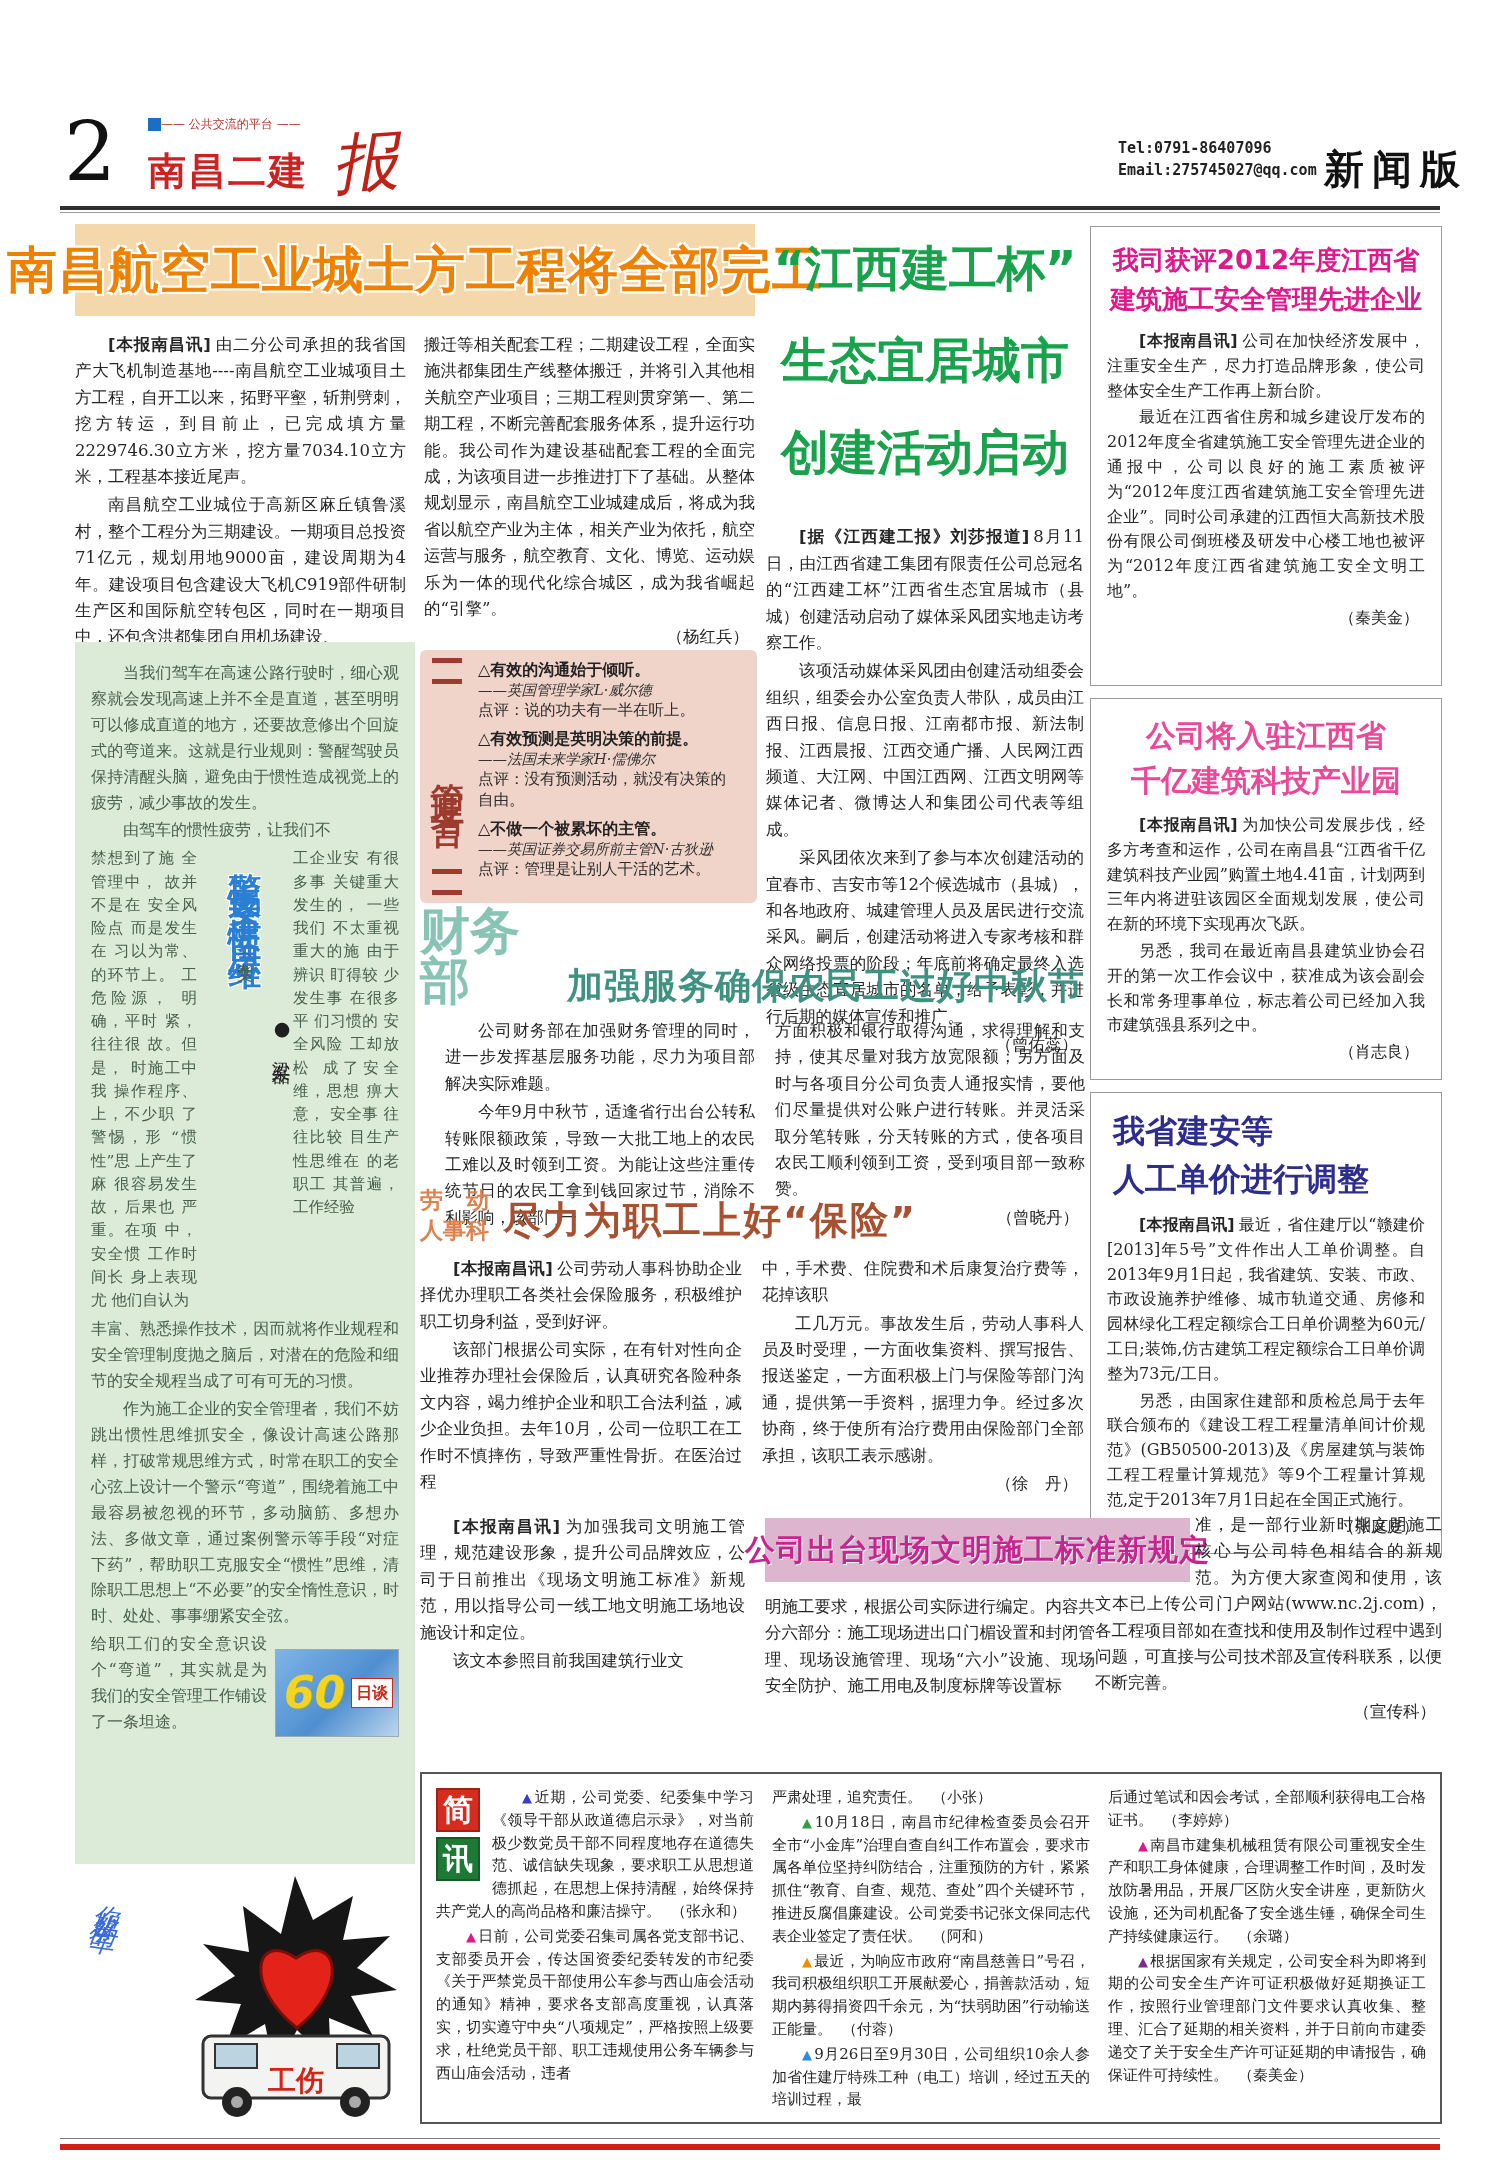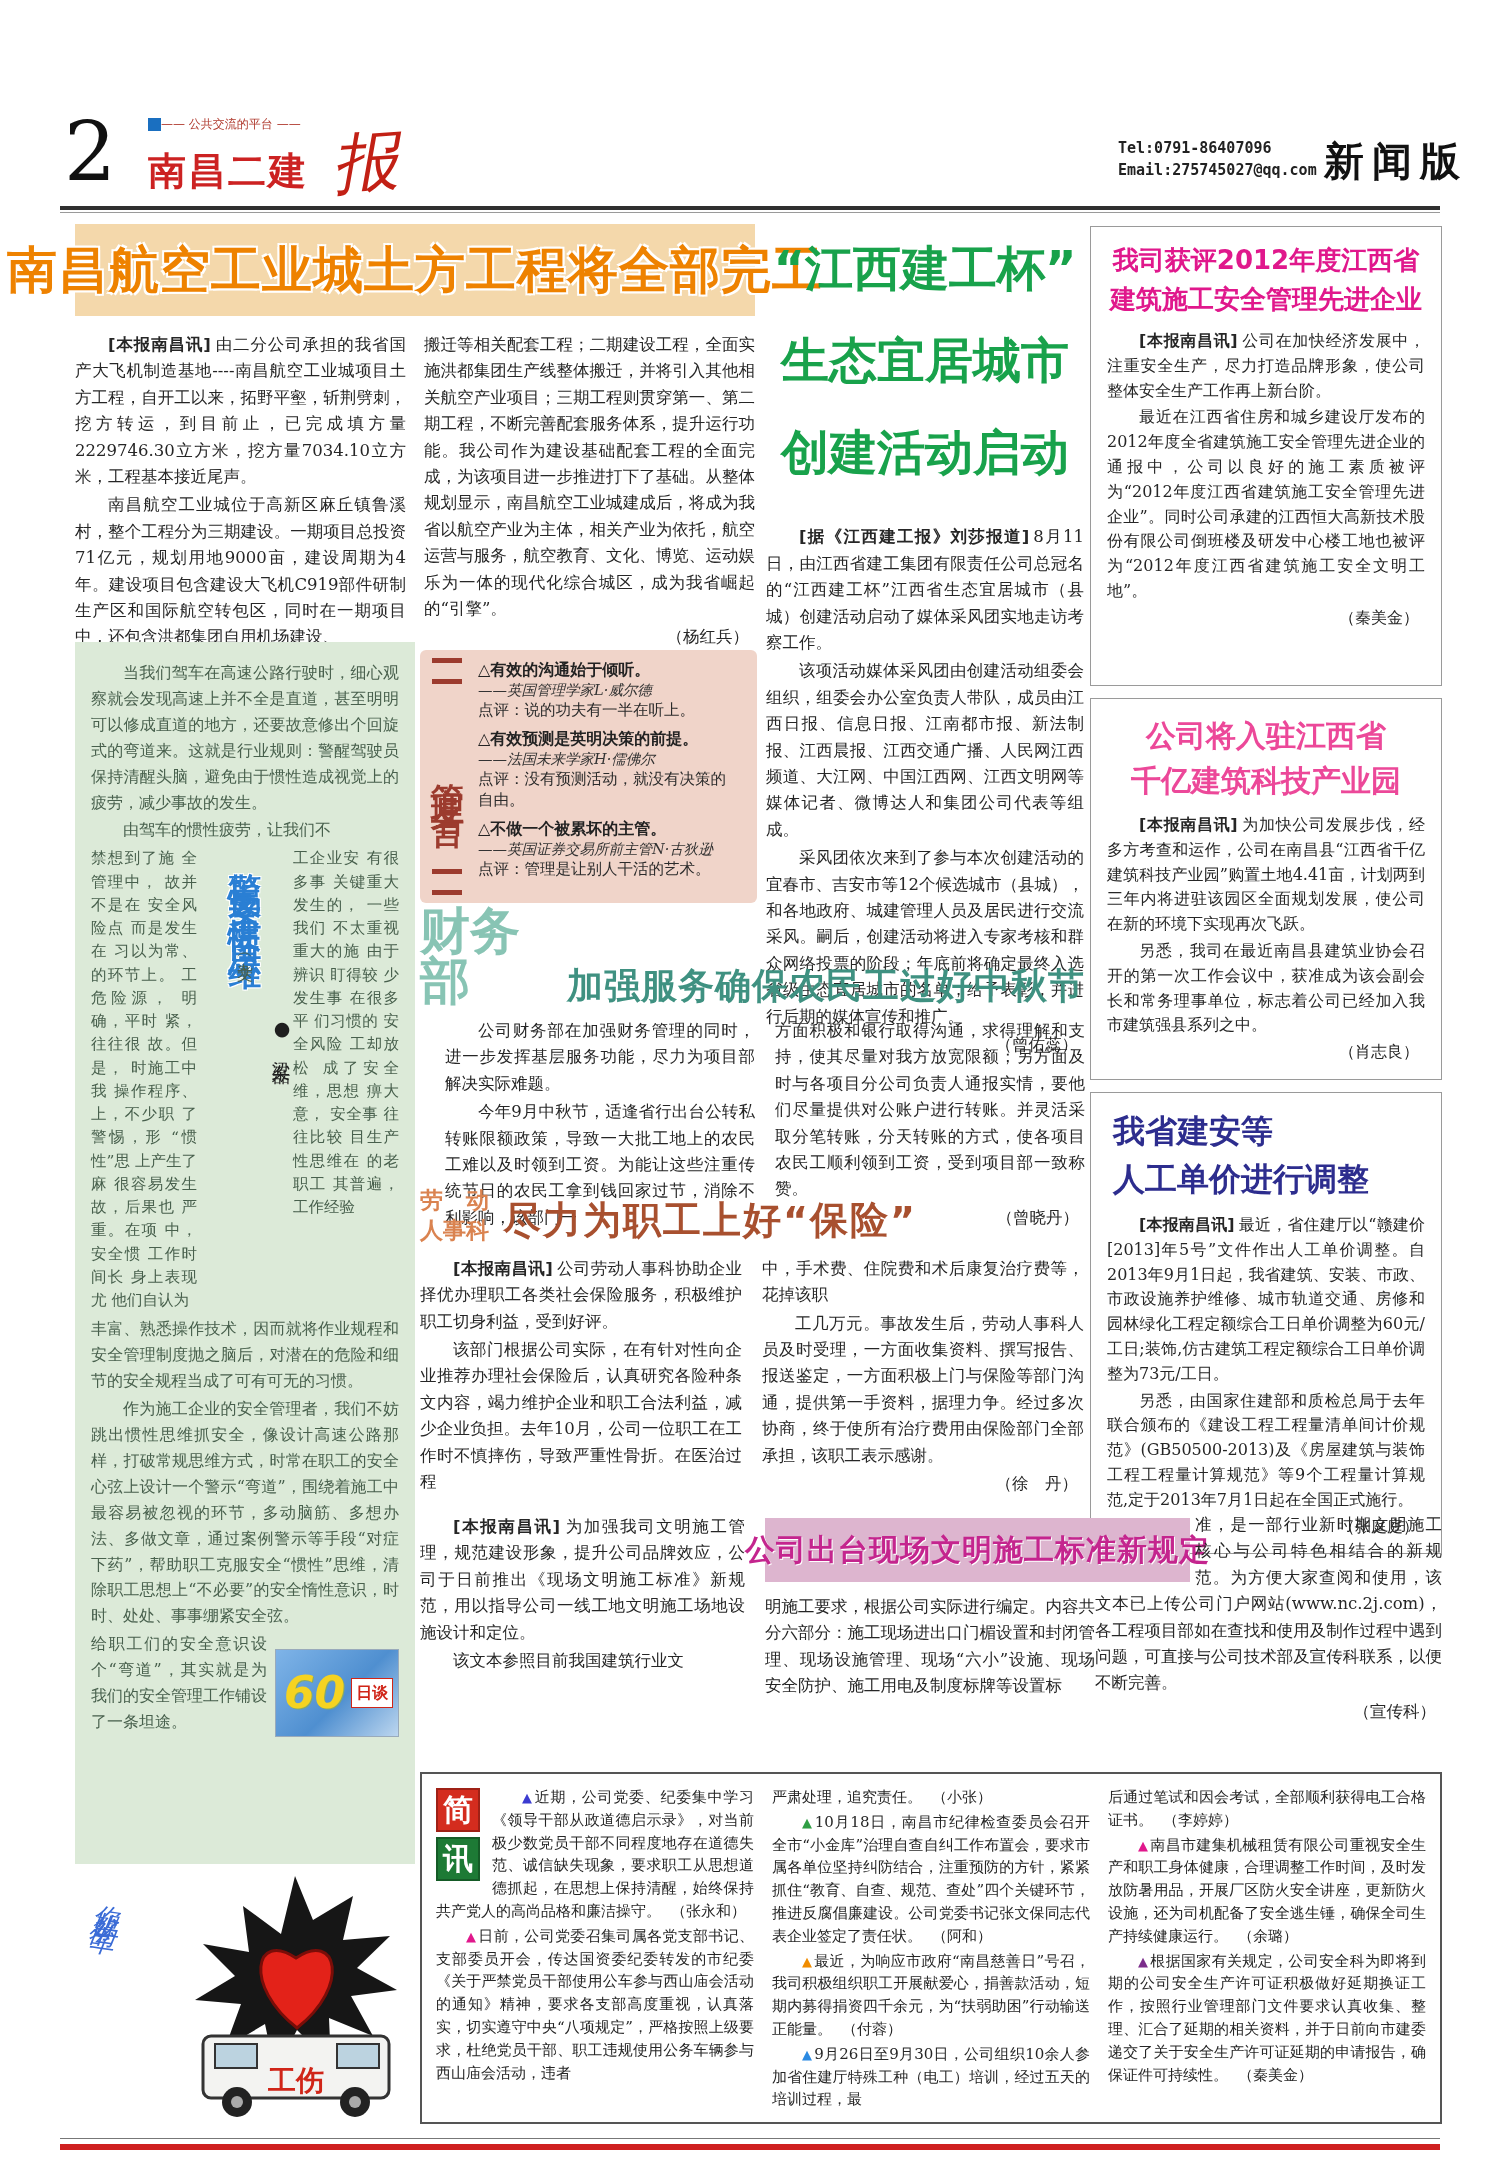--- a/index.html
+++ b/index.html
@@ -100,21 +100,21 @@
     </div>
     <div style="display:flex;align-items:flex-end;gap:24px;">
       <span class="mast-name">南昌二建</span>
       <span class="mast-bao">报</span>
     </div>
   </div>
   <div class="abs contact" style="left:1118px;top:138px;">
     <div>Tel:0791-86407096</div>
     <div>Email:275745027@qq.com</div>
   </div>
-  <div class="abs edition" style="left:1324px;top:134px;">新闻版</div>
+  <div class="abs edition" style="left:1324px;top:142px;">新闻版</div>
   <div class="abs hrule" style="left:60px;top:206px;width:1380px;"></div>
 
   <div class="abs" style="left:75px;top:224px;width:680px;">
     <div class="banner" style="background-color: rgb(244, 216, 171);">
       <span style="color: rgb(238, 130, 0);">南昌航空工业城土方工程将全部完工</span>
     </div>
     <div class="twocol body" style="font-size:16.5px;">
       <div>
         <p class="p"><b class="lead">[本报南昌讯]</b><span>由二分公司承担的我省国产大飞机制造基地----南昌航空工业城项目土方工程，自开工以来，拓野平壑，斩荆劈刺，挖方转运，到目前止，已完成填方量2229746.30立方米，挖方量7034.10立方米，工程基本接近尾声。</span></p>
         <p class="p">南昌航空工业城位于高新区麻丘镇鲁溪村，整个工程分为三期建设。一期项目总投资71亿元，规划用地9000亩，建设周期为4年。建设项目包含建设大飞机C919部件研制生产区和国际航空转包区，同时在一期项目中，还包含洪都集团自用机场建设、</p>

